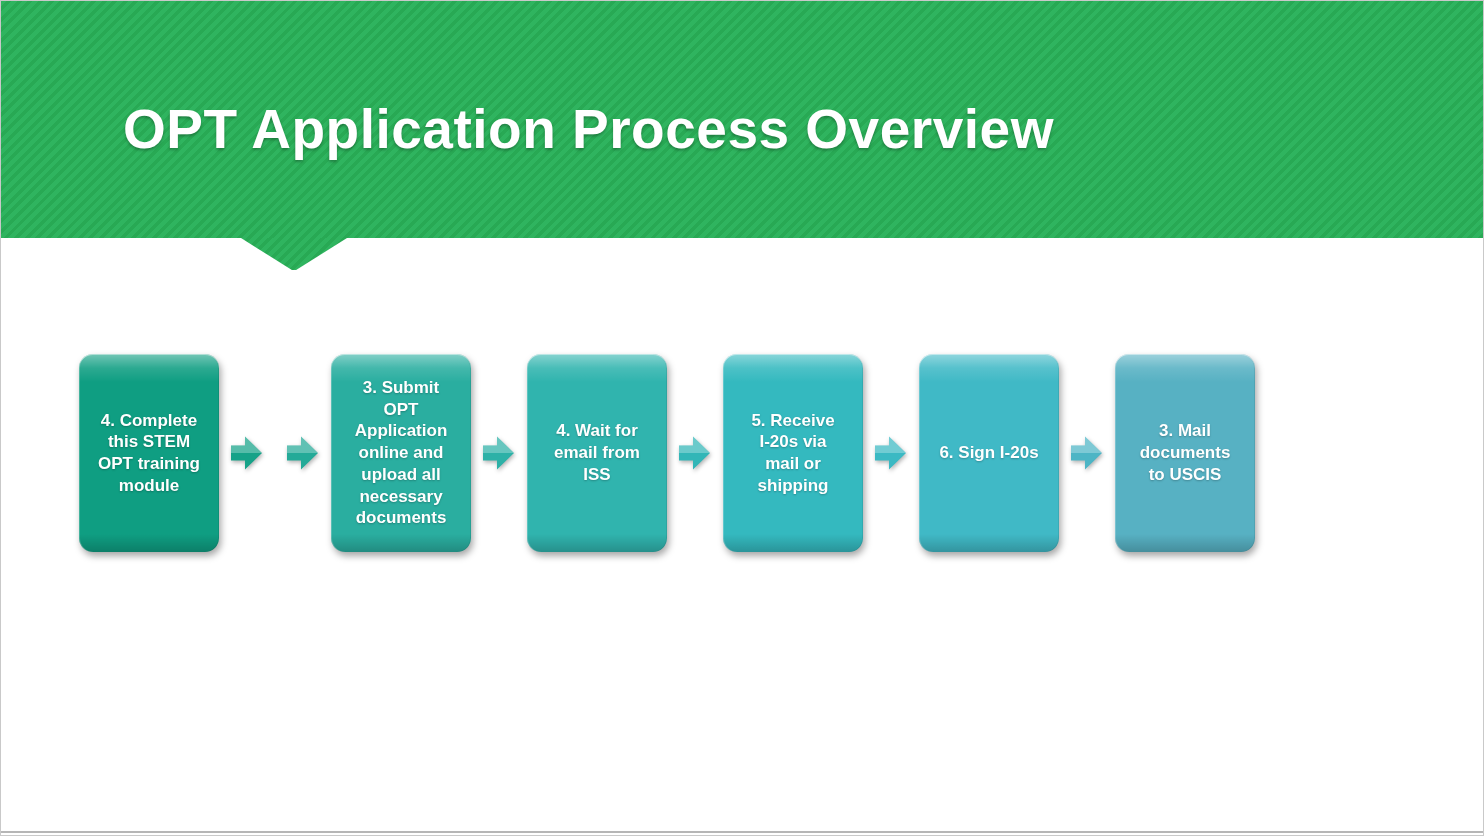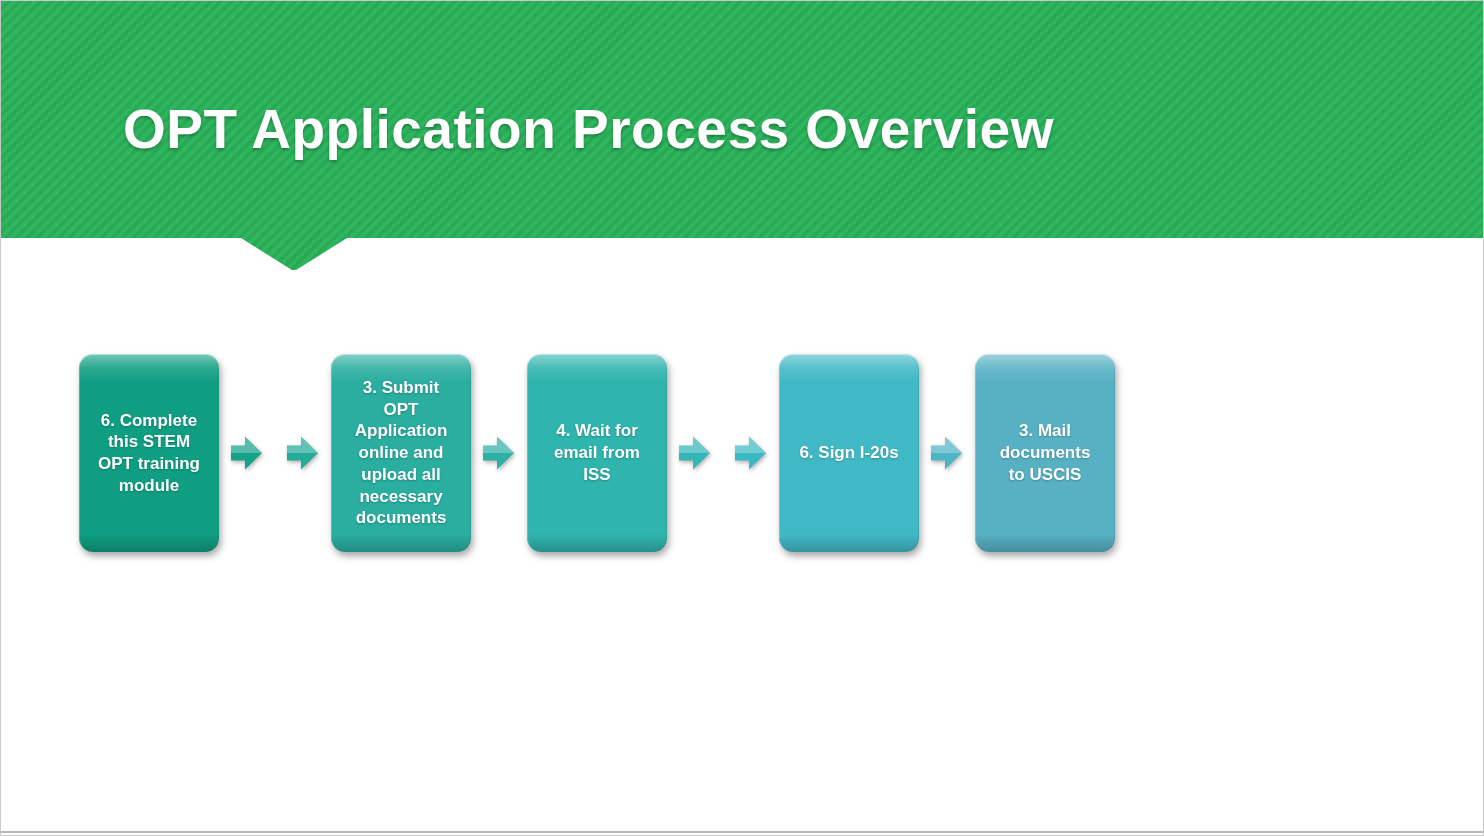--- a/index.html
+++ b/index.html
@@ -113,21 +113,21 @@
 
 <div class="slide">
 
   <header class="banner">
     <h1>OPT Application Process Overview</h1>
   </header>
   <div class="banner-notch"></div>
 
   <main class="process-row" id="process-row">
   <div class="step-box" style="--box-color: #0f9e82;">
-    <span class="step-label">6. Complete
+    <span class="step-label">4. Complete
 this STEM
 OPT training
 module</span>
   </div>
 
   <div class="arrow-wrap">
     <svg class="arrow" viewBox="0 0 32 36" width="32" height="36" aria-hidden="true">
       <polygon class="arrow-body" points="0,10.5 14,10.5 14,1.5 31,18 14,34.5 14,25.5 0,25.5" fill="#16a288"></polygon>
       <polygon class="arrow-bevel" points="0,10.5 14,10.5 14,1.5 31,18 0,18" fill="rgba(255,255,255,0.28)"></polygon>
     </svg>
@@ -164,20 +164,26 @@
 ISS</span>
   </div>
 
   <div class="arrow-wrap">
     <svg class="arrow" viewBox="0 0 32 36" width="32" height="36" aria-hidden="true">
       <polygon class="arrow-body" points="0,10.5 14,10.5 14,1.5 31,18 14,34.5 14,25.5 0,25.5" fill="#32b6b7"></polygon>
       <polygon class="arrow-bevel" points="0,10.5 14,10.5 14,1.5 31,18 0,18" fill="rgba(255,255,255,0.28)"></polygon>
     </svg>
   </div>
 
+  <div class="step-box" style="--box-color: #34b9bf;">
+    <span class="step-label">5. Receive
+I-20s via
+mail or
+shipping</span>
+  </div>
 
   <div class="arrow-wrap">
     <svg class="arrow" viewBox="0 0 32 36" width="32" height="36" aria-hidden="true">
       <polygon class="arrow-body" points="0,10.5 14,10.5 14,1.5 31,18 14,34.5 14,25.5 0,25.5" fill="#3bb9c3"></polygon>
       <polygon class="arrow-bevel" points="0,10.5 14,10.5 14,1.5 31,18 0,18" fill="rgba(255,255,255,0.28)"></polygon>
     </svg>
   </div>
 
   <div class="step-box" style="--box-color: #40b9c6;">
     <span class="step-label">6. Sign I-20s</span>

